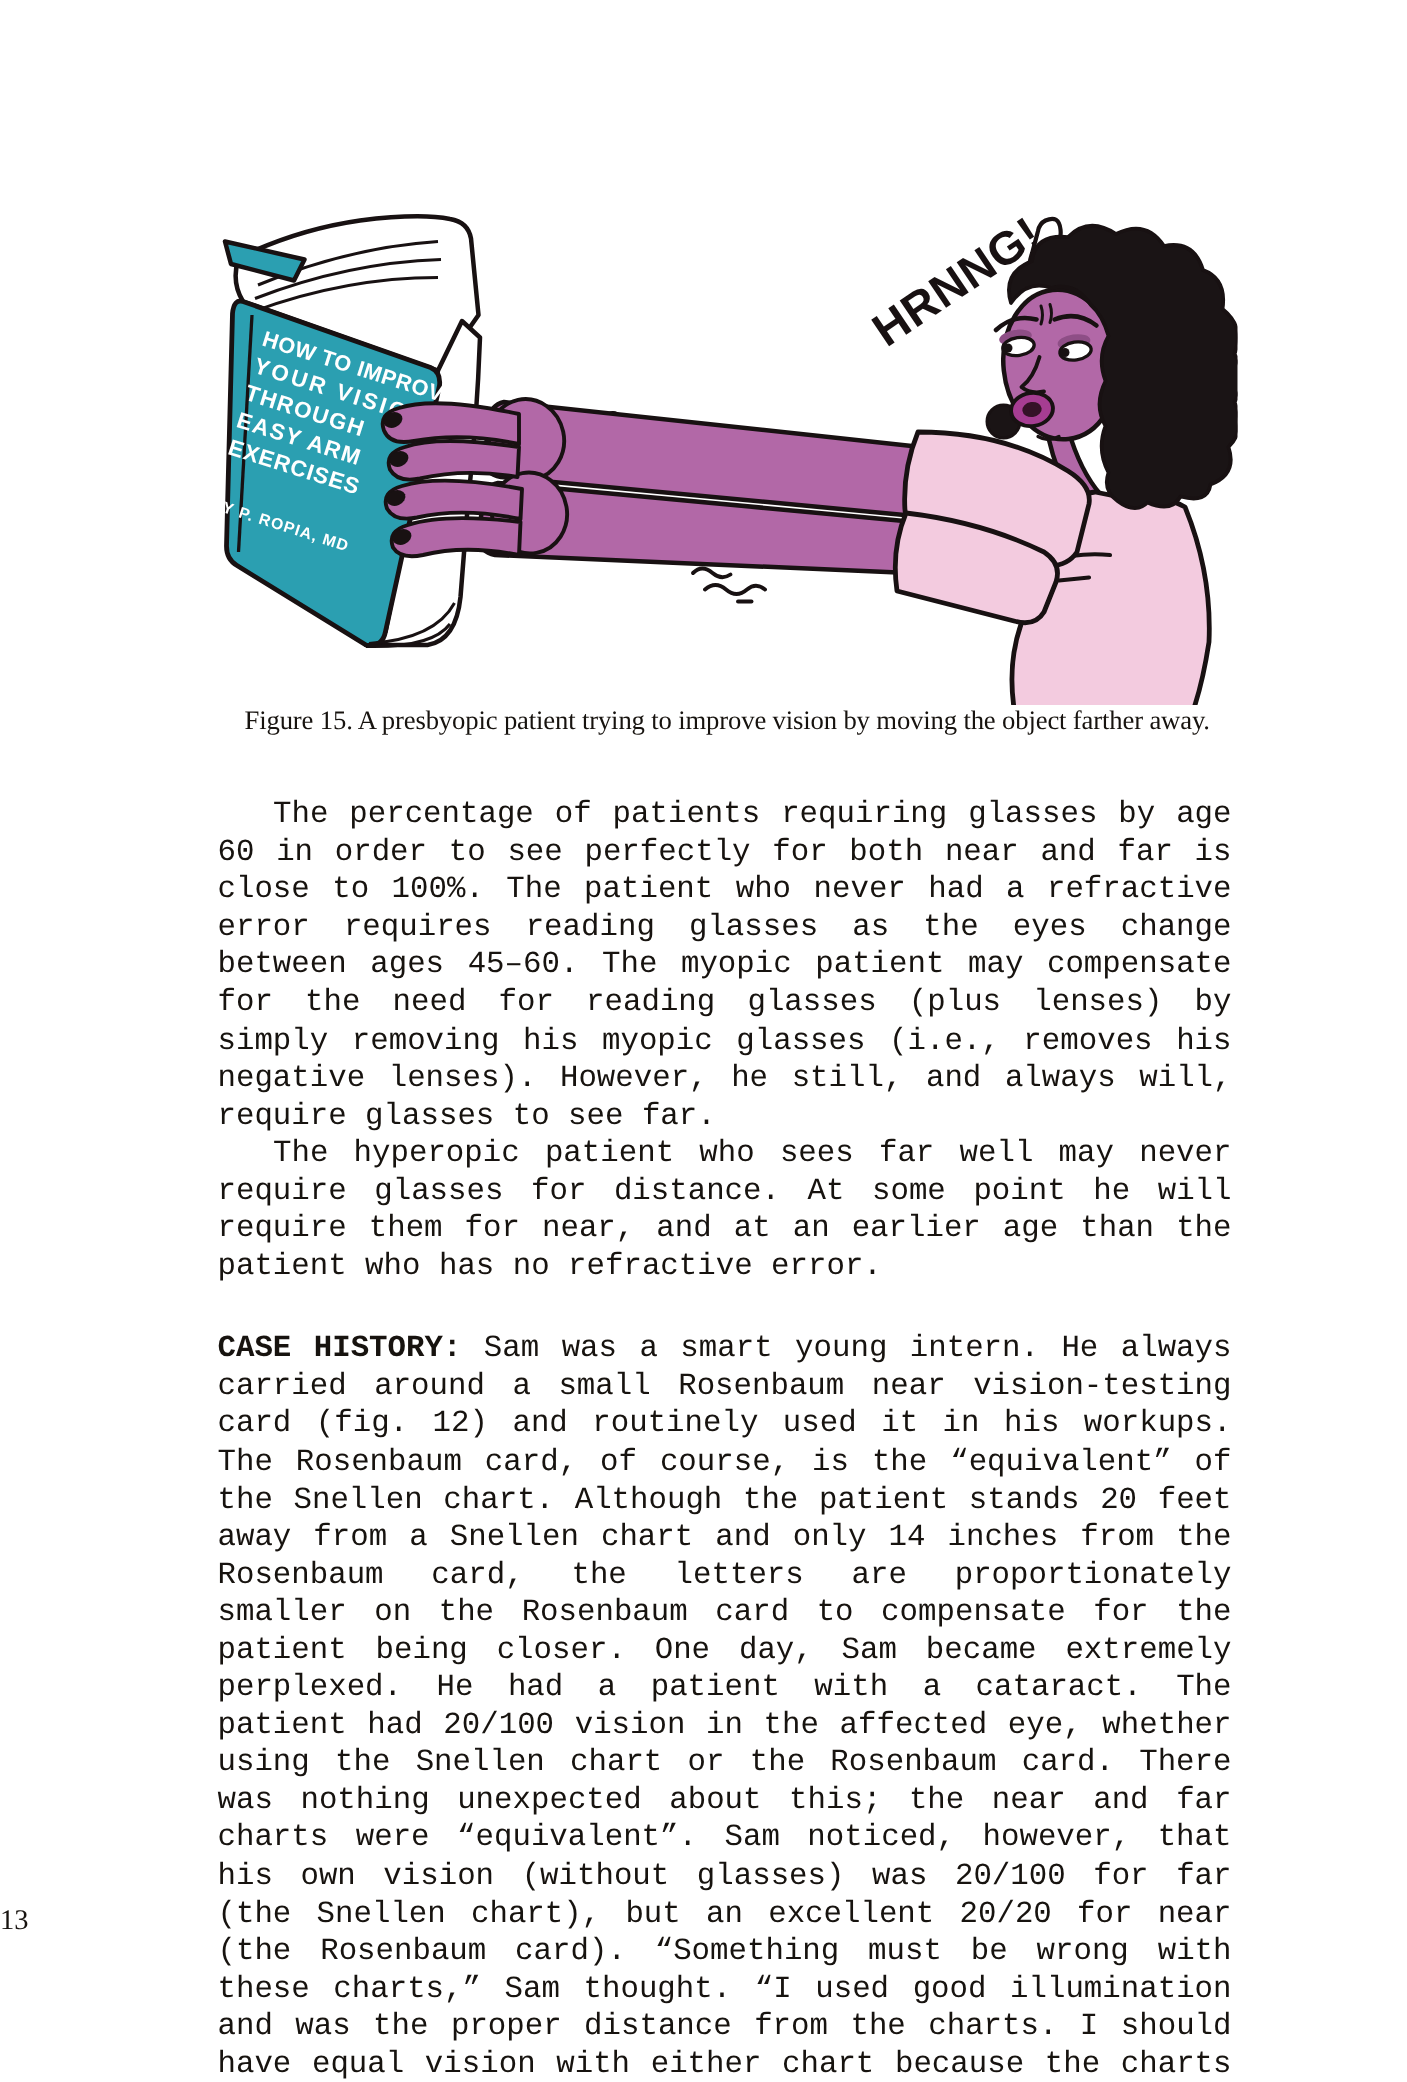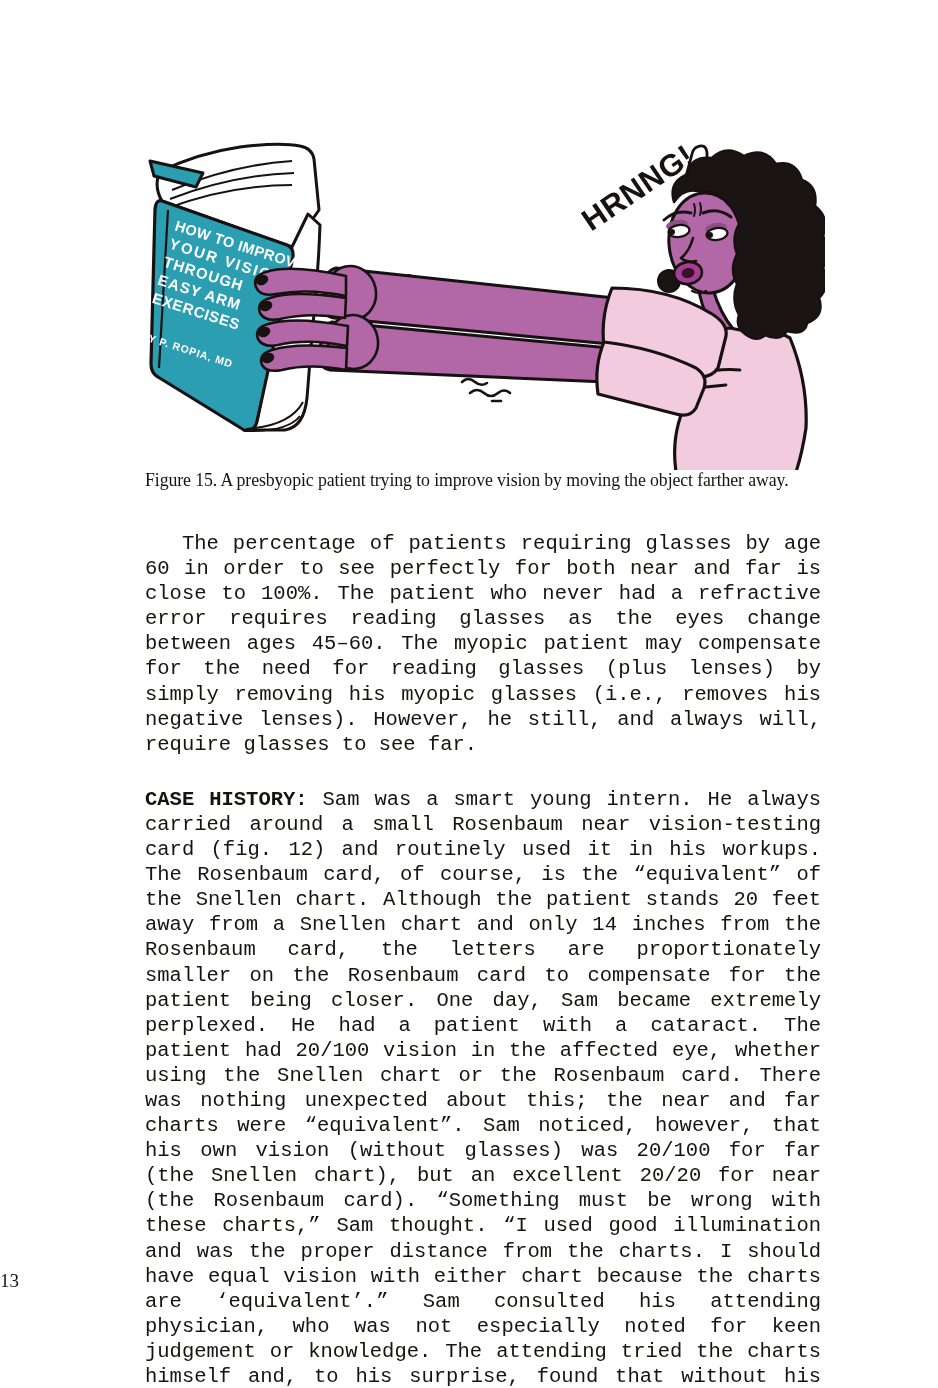--- a/index.html
+++ b/index.html
@@ -4,21 +4,21 @@
 <style>
   html,body { margin:0; padding:0; }
   body {
     width:938px; height:1388px; background:#ffffff; position:relative;
     font-family:"Liberation Serif", serif; color:#17130f;
     -webkit-font-smoothing:antialiased;
   }
   .page { position:absolute; inset:0; overflow:hidden; }
   .figure-area { position:absolute; left:140px; top:130px; width:685px; height:340px; }
   .figure-caption {
-    position:absolute; left:145px; top:470px; width:690px;
+    position:absolute; left:163px; top:470px; width:690px;
     font-size:17.8px; letter-spacing:-0.1px; white-space:nowrap;
   }
   .body-text {
     position:absolute; left:145px; top:531px; width:676px;
     font-size:20.5px; line-height:25.1px; text-align:justify;font-family:Liberation Mono, monospace;
   }
   .body-text p { margin:0; }
   p.indent { text-indent:37px; }
   p.case-history { margin-top:30px; }
   .ch-label { font-weight:bold; }
@@ -124,17 +124,18 @@
           <ellipse cx="128" cy="228" rx="6.5" ry="5" transform="rotate(-22 128 228)"></ellipse>
         </g>
       </g>
     </svg>
   </div>
 
   <div class="figure-caption">Figure 15. A presbyopic patient trying to improve vision by moving the object farther away.</div>
 
   <div class="body-text">
     <p class="indent">The percentage of patients requiring glasses by age 60 in order to see perfectly for both near and far is close to 100%. The patient who never had a refractive error requires reading glasses as the eyes change between ages 45–60. The myopic patient may compensate for the need for reading glasses (plus lenses) by simply removing his myopic glasses (i.e., removes his negative lenses). However, he still, and always will, require glasses to see far.</p>
+    <p class="indent">The hyperopic patient who sees far well may never require glasses for distance. At some point he will require them for near, and at an earlier age than the patient who has no refractive error.</p>
     <p class="case-history"><span class="ch-label">CASE HISTORY:</span> <span>Sam was a smart young intern. He always carried around a small Rosenbaum near vision-testing card (fig. 12) and routinely used it in his workups. The Rosenbaum card, of course, is the “equivalent” of the Snellen chart. Although the patient stands 20 feet away from a Snellen chart and only 14 inches from the Rosenbaum card, the letters are proportionately smaller on the Rosenbaum card to compensate for the patient being closer. One day, Sam became extremely perplexed. He had a patient with a cataract. The patient had 20/100 vision in the affected eye, whether using the Snellen chart or the Rosenbaum card. There was nothing unexpected about this; the near and far charts were “equivalent”. Sam noticed, however, that his own vision (without glasses) was 20/100 for far (the Snellen chart), but an excellent 20/20 for near (the Rosenbaum card). “Something must be wrong with these charts,” Sam thought. “I used good illumination and was the proper distance from the charts. I should have equal vision with either chart because the charts are ‘equivalent’.” Sam consulted his attending physician, who was not especially noted for keen judgement or knowledge. The attending tried the charts himself and, to his surprise, found that without his glasses he saw perfectly well for far but saw 20/100 for near, “Obviously”, the attending commented, “these charts work only on patients.” How does one account for these discrepancies?</span></p>
   </div>
 
   <div class="page-number">13</div>
 </div>
 
 </body></html>

